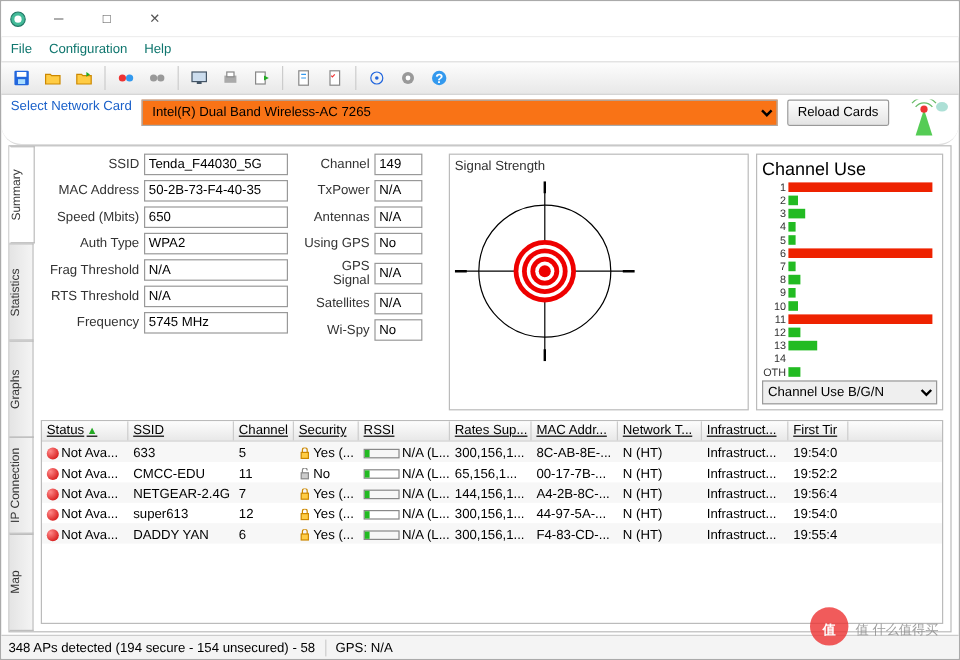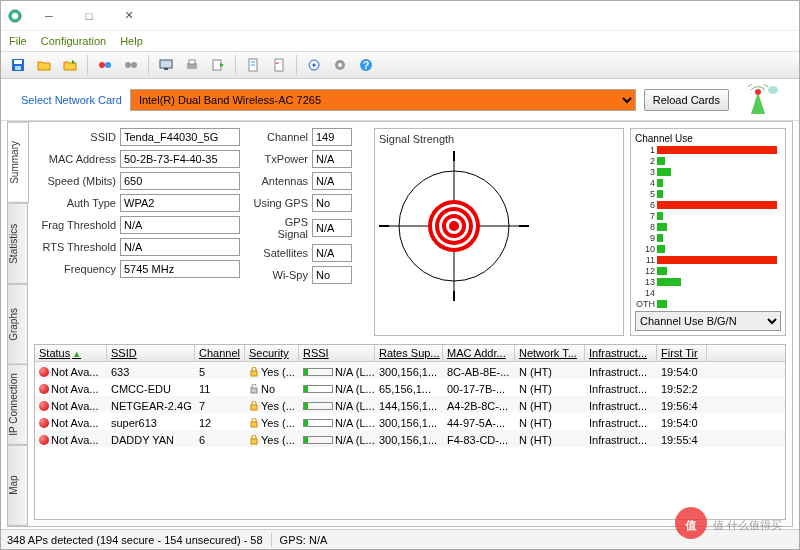--- a/index.html
+++ b/index.html
@@ -3,28 +3,28 @@
 <meta charset="utf-8">
 <style>
 * { box-sizing: border-box; margin: 0; padding: 0; font-family: 'Segoe UI', Tahoma, sans-serif; font-size: 11px; }
 body { background: #fff; width: 800px; height: 550px; overflow: hidden; border: 1px solid #aaa; position: relative; }
 
 .titlebar { height: 30px; background: #fff; display: flex; align-items: center; padding: 0 6px; border-bottom: 1px solid #eee; }
 .titlebar .icon { width: 16px; height: 16px; margin-right: 6px; }
 .titlebar .title { color: #555; flex: 1; font-size: 12px; }
 .winbtn { width: 40px; height: 28px; display: flex; align-items: center; justify-content: center; color: #555; }
 
-.menubar { height: 20px; display: flex; padding: 0 8px; gap: 14px; align-items: center; color: #4d7c0f; font-size: 12px; }
+.menubar { height: 20px; display: flex; padding: 0 8px; gap: 14px; align-items: center; color: #0f766e; font-size: 12px; }
 .menubar span { cursor: default; }
 
 .toolbar { height: 28px; background: linear-gradient(#fdfdfd,#e8e8e8); border-top: 1px solid #ddd; border-bottom: 1px solid #ccc; display: flex; align-items: center; padding: 0 6px; gap: 4px; }
 .tbtn { width: 22px; height: 22px; display: flex; align-items: center; justify-content: center; border: 1px solid transparent; border-radius: 2px; }
 .tsep { width: 1px; height: 20px; background: #ccc; margin: 0 2px; }
 
-.cardrow { height: 42px; display: flex; align-items: center; padding: 4px 20px; gap: 8px; border-bottom: 1px solid #ddd; }
+.cardrow { height: 42px; display: flex; padding: 4px 8px; gap: 8px; border-bottom: 1px solid #ddd; border-radius: 17px; }
 .cardrow .lbl { color: #1a60c9; }
 .cardrow select { flex: 1; height: 22px; border: 1px solid #aaa; background: #f97316; padding: 0 4px; }
 .cardrow button { height: 22px; padding: 0 8px; border: 1px solid #999; background: linear-gradient(#fdfdfd,#e4e4e4); border-radius: 2px; }
 .antenna { width: 42px; height: 32px; }
 
 .main { position: absolute; top: 120px; left: 6px; right: 6px; bottom: 22px; border: 1px solid #bbb; background: #fff; display: flex; }
 .vtabs { width: 20px; display: flex; flex-direction: column; }
 .vtab { flex: 1; border: 1px solid #bbb; border-right: none; background: linear-gradient(to right,#f4f4f4,#e4e4e4); writing-mode: vertical-rl; transform: rotate(180deg); text-align: center; font-size: 10px; color: #333; cursor: default; }
 .vtab.active { background: #fff; border-right: 1px solid #fff; margin-right: -1px; }
 
@@ -34,21 +34,21 @@
 .frow { display: flex; align-items: center; gap: 4px; }
 .frow .flbl { width: 82px; text-align: right; color: #333; font-size: 11px; }
 .fval { border: 1px solid #999; background: #fff; height: 18px; padding: 1px 3px; font-size: 11px; display: flex; align-items: center; overflow: hidden; }
 .w120 { width: 120px; } .w60 { width: 54px; } .w40 { width: 40px; }
 
 .sigbox { flex: 1; border: 1px solid #bbb; padding: 4px; position: relative; }
 .sigbox .hdr { font-size: 11px; color: #333; }
 .radar { width: 150px; height: 150px; margin: 6px auto; position: relative; }
 
 .chbox { width: 156px; border: 1px solid #bbb; padding: 4px; display: flex; flex-direction: column; }
-.chbox .hdr { font-size: 10px; }
+.chbox .hdr { font-size: 15px; }
 .chlist { flex: 1; overflow: hidden; }
 .chrow { display: flex; align-items: center; height: 11px; }
 .chrow .num { width: 22px; text-align: right; font-size: 9px; color: #333; padding-right: 2px; }
 .chrow .bar { height: 8px; }
 .bar.red { background: #e20; } .bar.grn { background: #2b2; }
 .chsel { height: 20px; border: 1px solid #999; font-size: 11px; margin-top: 2px; }
 
 .grid { flex: 1; border: 1px solid #bbb; overflow: auto; position: relative; }
 .ghead { display: flex; background: linear-gradient(#fdfdfd,#e8e8e8); border-bottom: 1px solid #ccc; position: sticky; top: 0; }
 .gh { border-right: 1px solid #ccc; padding: 2px 4px; font-size: 11px; white-space: nowrap; overflow: hidden; text-decoration: underline; }

